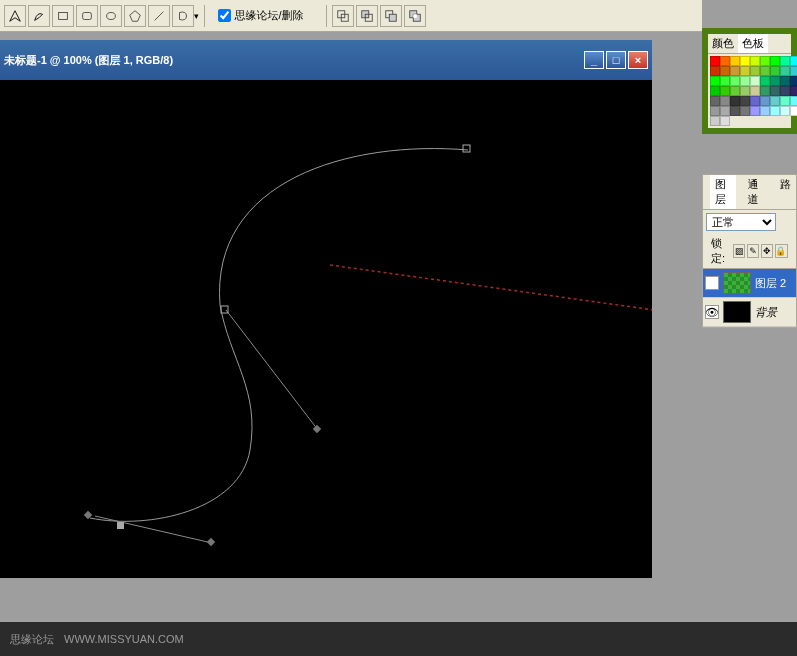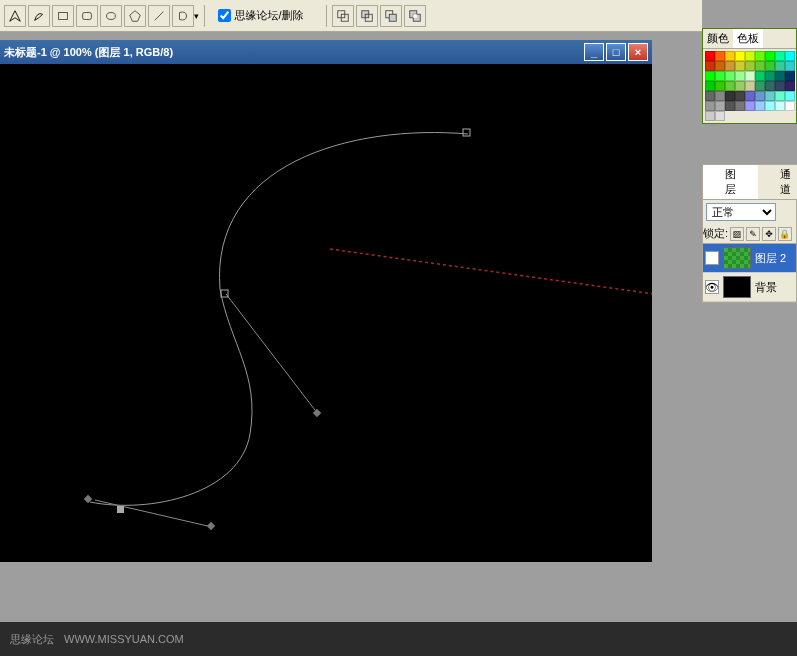--- a/index.html
+++ b/index.html
@@ -6,47 +6,47 @@
 body { background: #9e9e9e; width: 797px; height: 656px; overflow: hidden; position: relative; }
 
 .toolbar { background: #ece9d8; height: 32px; display: flex; align-items: center; padding: 0 4px; border-bottom: 1px solid #aca899; gap: 2px; }
 .tool-btn { width: 22px; height: 22px; border: 1px solid #aca899; background: #ece9d8; display: flex; align-items: center; justify-content: center; cursor: pointer; }
 .tool-btn svg { width: 14px; height: 14px; }
 .sep { width: 1px; height: 22px; background: #aca899; margin: 0 3px; }
 .chk { display: flex; align-items: center; gap: 4px; margin-left: 8px; }
 .chk input { width: 13px; height: 13px; }
 
 .doc-window { position: absolute; left: 0; top: 40px; width: 652px; height: 545px; }
-.titlebar { height: 24px; background: linear-gradient(#3a6ea5, #2b5797); display: flex; align-items: center; padding: 0 4px; color: #fff; font-weight: bold; }
+.titlebar { height: 40px; background: linear-gradient(#3a6ea5, #2b5797); display: flex; align-items: center; padding: 0 4px; color: #fff; font-weight: bold; }
 .titlebar .title { flex: 1; }
 .win-btns { display: flex; gap: 2px; }
 .win-btn { width: 20px; height: 18px; border: 1px solid #fff; background: linear-gradient(#5a8dd1,#2b5797); display: flex; align-items: center; justify-content: center; color: #fff; font-weight: bold; font-size: 11px; }
 .win-close { background: linear-gradient(#e97c6a,#c0392b); }
 .canvas-wrap { background: #000; width: 652px; height: 498px; position: relative; overflow: hidden; }
 .canvas-wrap svg { position: absolute; top: 0; left: 0; }
 .statusbar { height: 20px; background: #ece9d8; border-top: 1px solid #aca899; display: flex; align-items: center; padding: 0 6px; gap: 12px; }
 .status-btn { width: 16px; height: 14px; border: 1px solid #aca899; background: #ece9d8; display: flex; align-items: center; justify-content: center; }
 
 .right-col { position: absolute; right: 0; top: 0; width: 95px; background: #9e9e9e; }
 .logo-patch { height: 32px; background: #fff; border: 1px solid #aca899; display: flex; flex-direction: column; align-items: center; justify-content: center; font-size: 10px; }
 .logo-patch .logo-sub { font-size: 7px; color: #888; }
 
-.swatch-panel { margin-top: 28px; background: #ece9d8; border: 1px solid #4d7c0f; width: 95px; }
+.swatch-panel { margin-top: 28px; background: #ece9d8; border: 6px solid #4d7c0f; width: 95px; }
 .swatch-tabs { display: flex; background: #ece9d8; border-bottom: 1px solid #aca899; font-size: 10px; }
 .swatch-tab { padding: 2px 4px; background: #ece9d8; }
 .swatch-tab.active { background: #fff; }
 .swatch-grid { display: flex; flex-wrap: wrap; width: 95px; padding: 2px; }
 .sw { width: 10px; height: 10px; border: 0.5px solid rgba(0,0,0,0.2); }
 
 .layers-panel { margin-top: 40px; background: #ece9d8; border: 1px solid #aca899; width: 95px; }
 .layers-tabs { display: flex; border-bottom: 1px solid #aca899; font-size: 10px; }
-.layers-tab { padding: 2px 22px; background: #ece9d8; }
+.layers-tab { padding: 2px 5px; background: #ece9d8; margin-left: 7px; }
 .layers-tab.active { background: #fff; }
 .blend-sel { margin: 3px; width: 70px; font-size: 11px; border: 1px solid #7f9db9; background: #fff; padding: 1px; }
-.lock-row { display: flex; align-items: center; gap: 2px; padding: 2px 0; font-size: 10px; border-bottom: 1px solid #aca899; }
+.lock-row { display: flex; align-items: center; gap: 2px; padding: 2px 8px; font-size: 10px; border-bottom: 1px solid #aca899; }
 .lock-ico { width: 14px; height: 14px; border: 1px solid #aca899; font-size: 9px; display:flex; align-items:center; justify-content:center; }
 .layer-row { display: flex; align-items: center; padding: 3px 2px; border-bottom: 1px solid #ccc; gap: 4px; font-size: 10px; }
 .layer-row.active { background: #316ac5; color: #fff; }
 .eye { width: 14px; height: 14px; border: 1px solid #999; background: #fff; display: flex; align-items:center; justify-content:center; }
 .thumb { width: 28px; height: 22px; border: 1px solid #666; }
 .thumb.green { background: repeating-conic-gradient(#2a8c2a 0% 25%, #3bb03b 0% 50%) 0 0/8px 8px; }
 .thumb.black { background: #000; }
 
 .footer { position: absolute; bottom: 0; left: 0; right: 0; height: 34px; background: #2b2b2b; color: #999; display: flex; align-items: center; padding: 0 10px; font-size: 10px; gap: 10px; }
 </style>
@@ -239,21 +239,21 @@
     </div>
     <div id="layers-list">
         <div class="layer-row active">
           <div class="eye">👁</div>
     <div class="thumb green"></div>
     <span style="">图层 2</span>
         </div>
         <div class="layer-row">
           <div class="eye">👁</div>
     <div class="thumb black"></div>
-    <span style="">背景</span>
+    <span style="font-style:italic;">背景</span>
         </div>
       </div>
   </div>
 </div>
 
 <div class="footer">
   <span>思缘论坛</span>
   <span>WWW.MISSYUAN.COM</span>
 </div>
 

